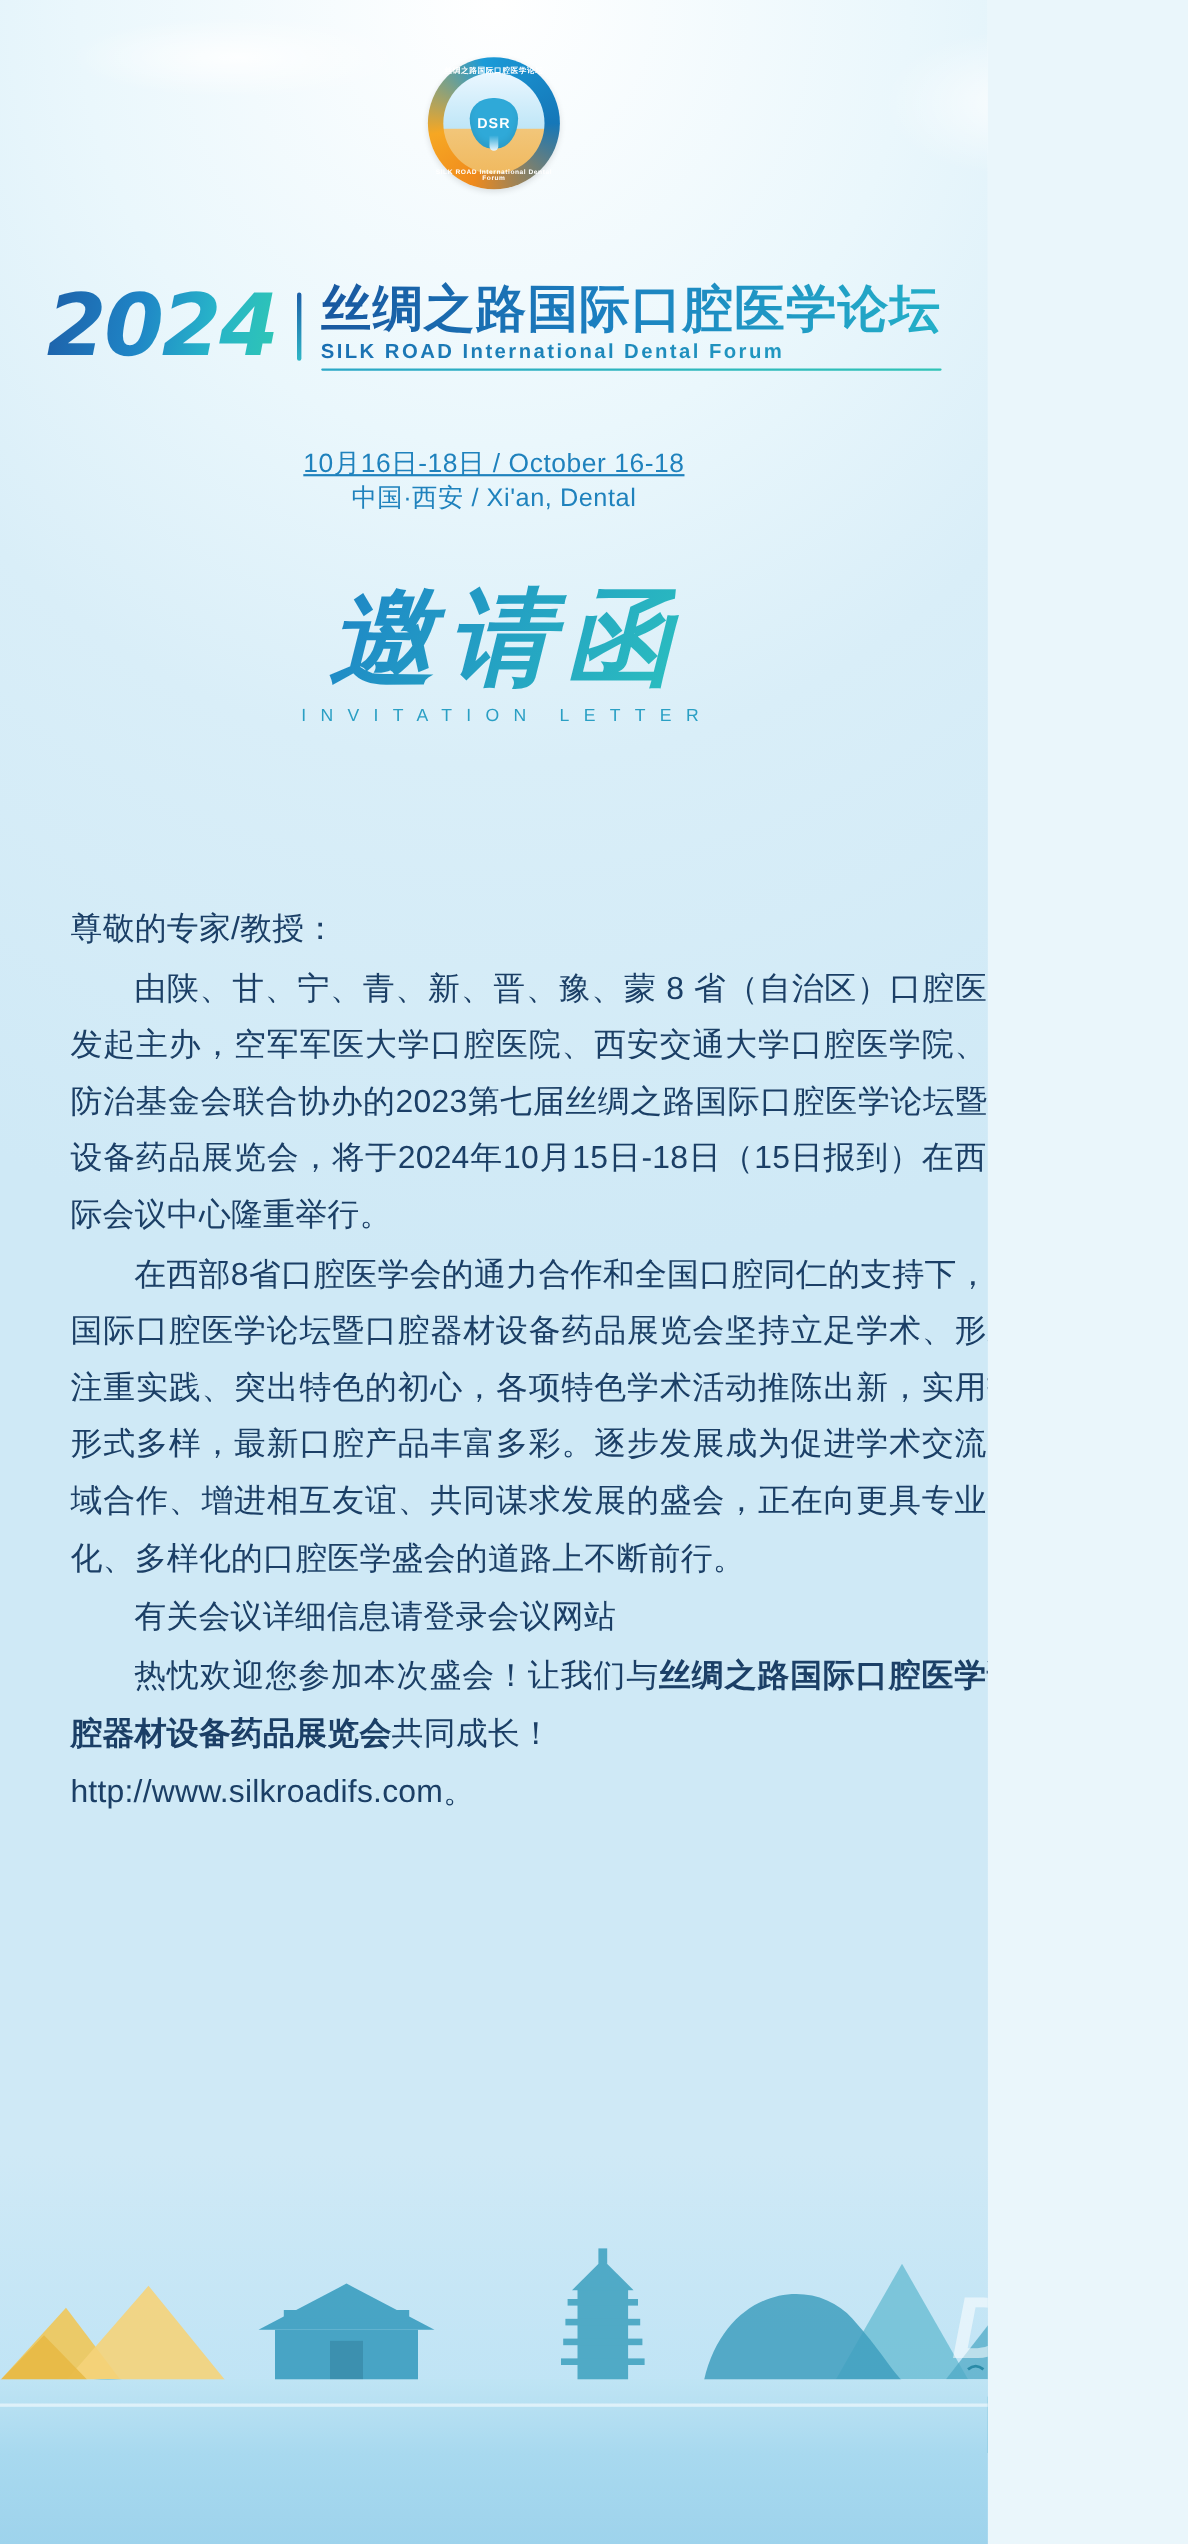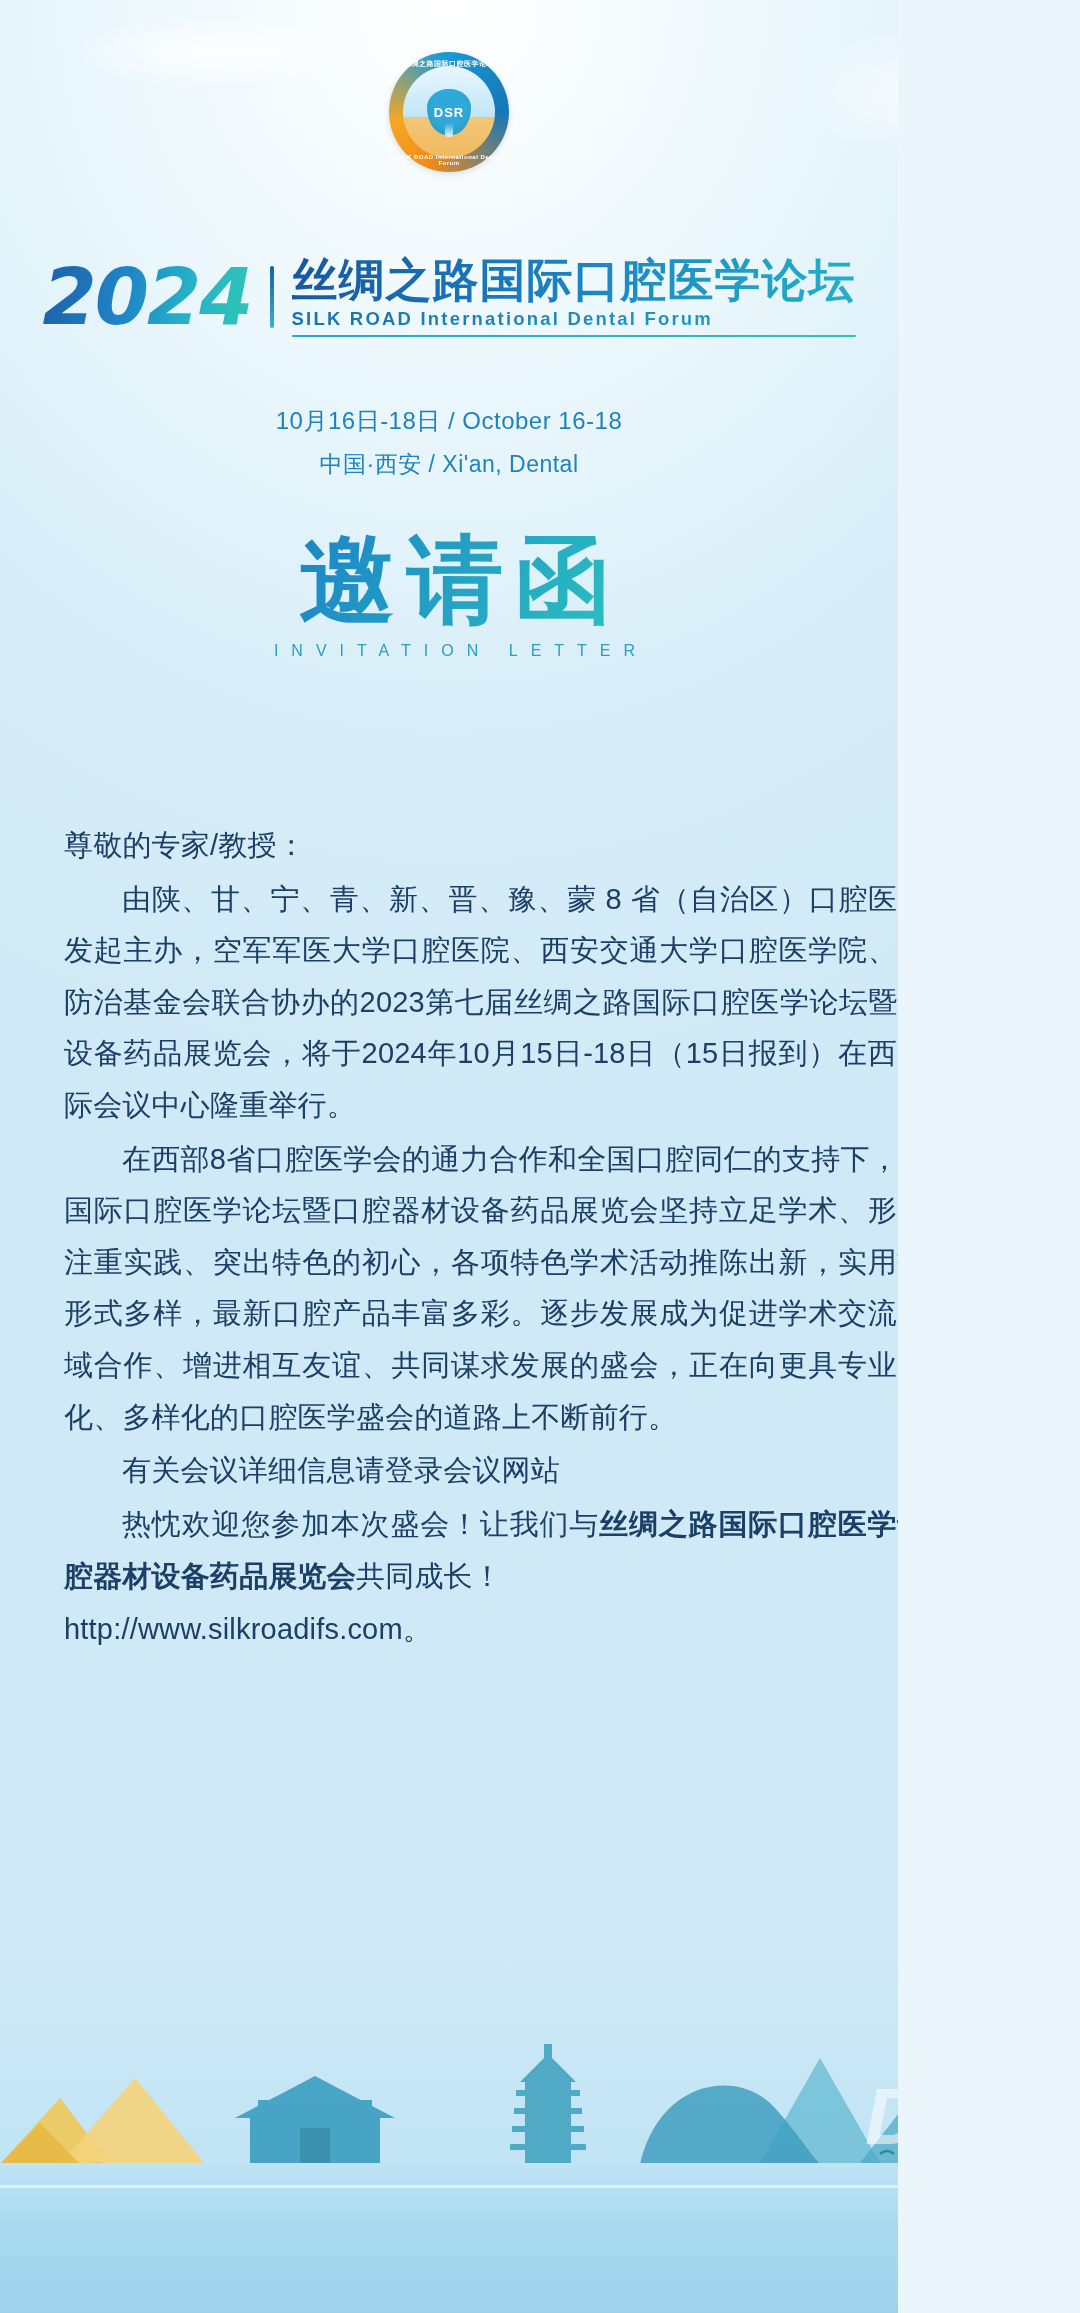--- a/index.html
+++ b/index.html
@@ -161,40 +161,42 @@
   .meta {
     position: absolute;
     top: 405px;
     left: 0; right: 0;
     text-align: center;
     color: #1d7fb8;
   }
   .meta-date {
     font-size: 24px;
     letter-spacing: 0.5px;
-    margin-bottom: 12px;
+    margin-bottom: 0;
     color: #1f82bd;
+    text-decoration: underline;
   }
   .meta-place {
     font-size: 23px;
     letter-spacing: 0.5px;
     color: #1f82bd;
   }
 
   
   .invite {
     position: absolute;
     top: 520px;
     left: 0; right: 0;
     text-align: center;
   }
   .invite-cn {
     font-family: "DejaVu Serif", serif;
     font-size: 96px;
     font-weight: bold;
+    font-style: italic;
     letter-spacing: 12px;
     background: linear-gradient(120deg, #1a5fa6 0%, #1f8cc6 35%, #2bbfbf 70%, #33d2a8 100%);
     -webkit-background-clip: text;
     background-clip: text;
     color: transparent;
     line-height: 1.25;
     text-shadow: none;
     margin-left: 24px;
   }
   .invite-en {

